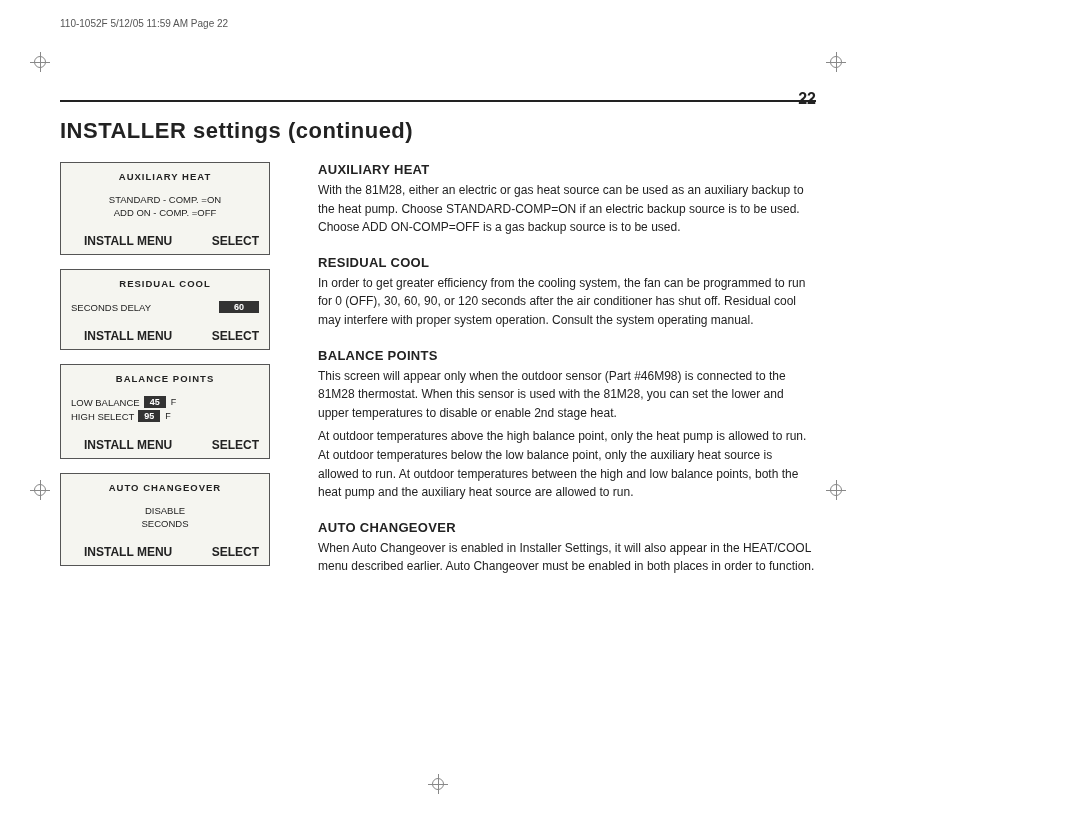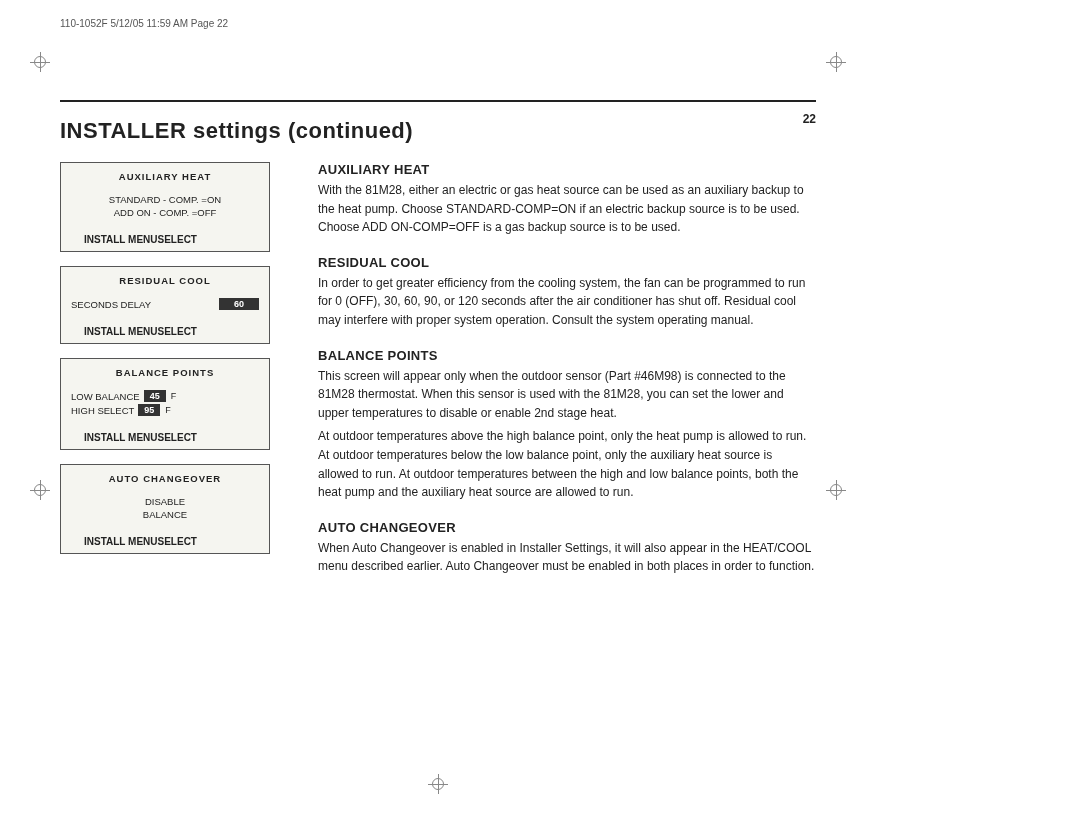--- a/index.html
+++ b/index.html
@@ -36,23 +36,23 @@
       top: 100px;
       left: 60px;
       right: 60px;
       height: 2px;
       background: #222;
     }
 
     
     .page-number {
       position: absolute;
-      top: 112px;
+      top: 90px;
       right: 60px;
-      font-size: 12px;
+      font-size: 16px;
       font-weight: bold;
     }
 
     
     .main-content {
       position: absolute;
       top: 118px;
       left: 60px;
       right: 60px;
     }
@@ -134,22 +134,23 @@
       font-size: 9px;
       font-weight: bold;
       padding: 1px 4px;
       min-width: 22px;
       text-align: center;
       display: inline-block;
     }
 
     .lcd-footer {
       display: flex;
+      justify-content: space-between;
       margin-top: 8px;
-      font-size: 10px;
+      font-size: 12px;
       font-weight: bold;
       padding-left: 13px;
     }
 
     .lcd-spacer {
       height: 6px;
     }
 
     .lcd-unit {
       font-size: 9px;
@@ -299,21 +300,21 @@
           <div class="lcd-footer">
             <span>INSTALL MENU</span>
             <span>SELECT</span>
           </div>
         </div>
 
         <div class="lcd-box">
           <div class="lcd-title">AUTO CHANGEOVER</div>
           <div class="lcd-spacer"></div>
           <div class="lcd-row-center">DISABLE</div>
-          <div class="lcd-row-center">BALANCE</div>
+          <div class="lcd-row-center">SECONDS</div>
           <div class="lcd-spacer"></div>
           <div class="lcd-footer">
             <span>INSTALL MENU</span>
             <span>SELECT</span>
           </div>
         </div>
 
       </div>
 
       <div class="right-col">

